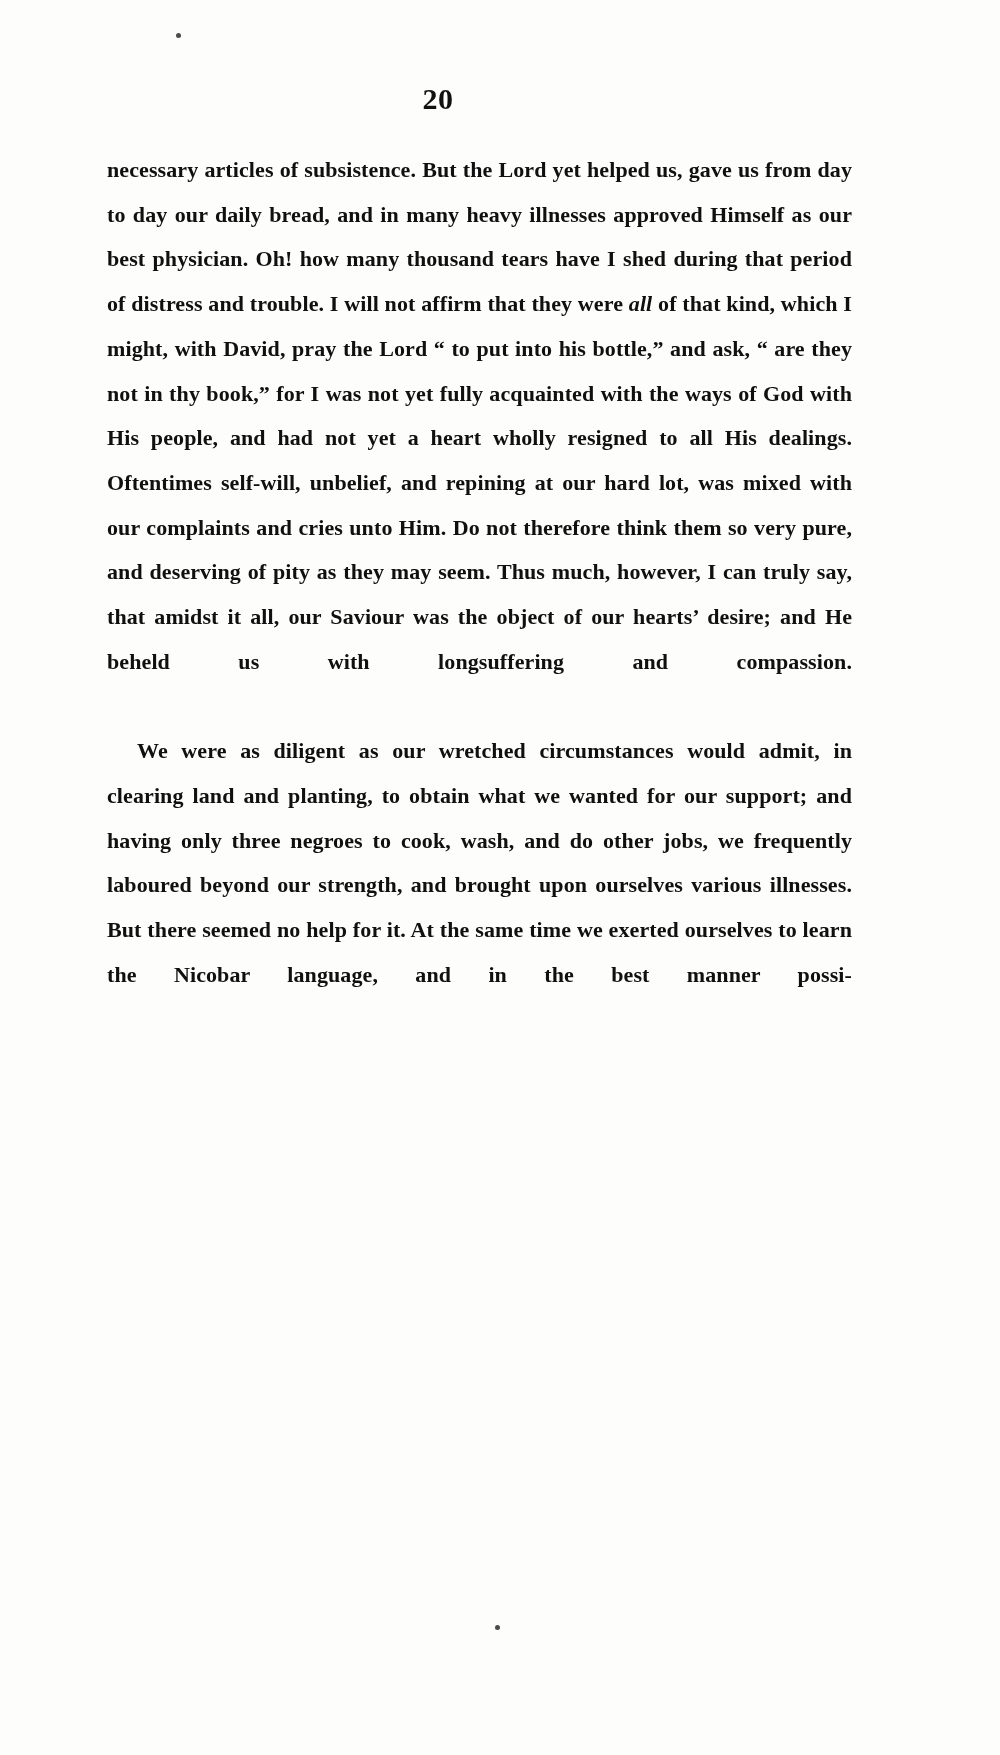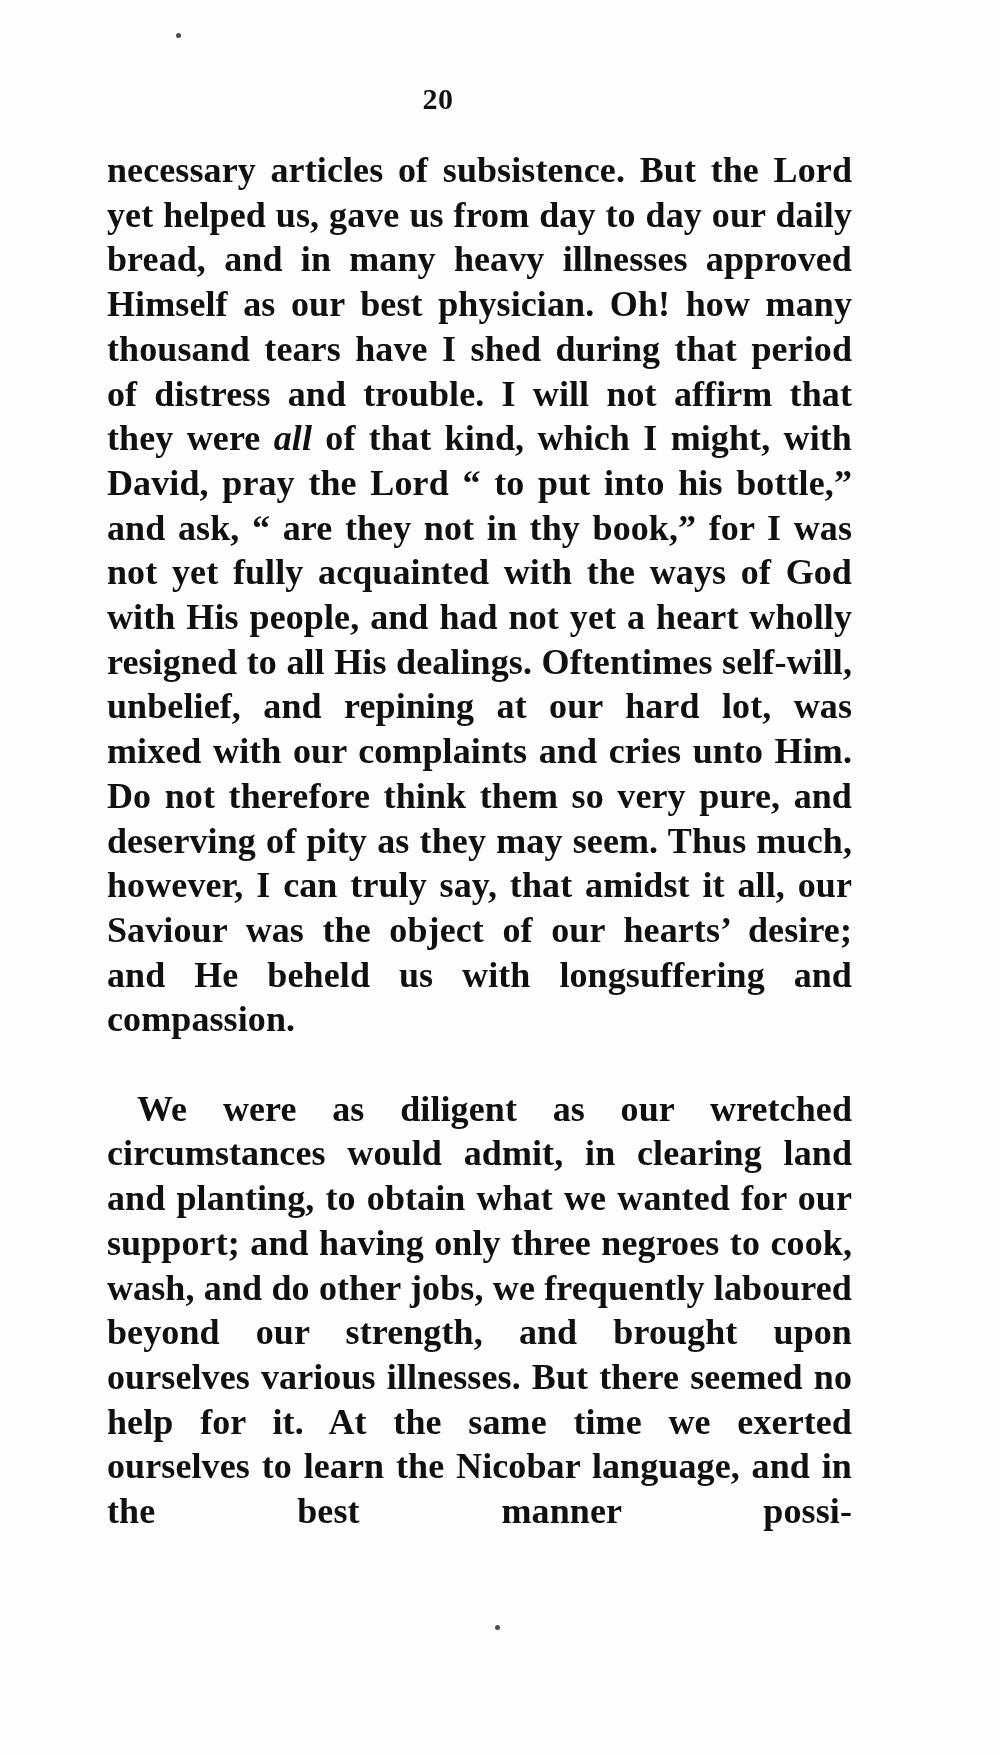--- a/index.html
+++ b/index.html
@@ -58,21 +58,21 @@
   .text-block {
     position: absolute;
     left: 107px;
     top: 148px;
     width: 745px;
   }
   p.para {
     margin: 0;
     font-family: "Liberation Serif", serif;
     font-weight: bold;
-    font-size: 36px;
+    font-size: 22px;
     line-height: 44.7px;
     text-align: justify;
     text-justify: inter-word;
     color: #101010;
     letter-spacing: 0.1px;
   }
   p.para + p.para {
     text-indent: 30px;
   }
   p.para .italic {

